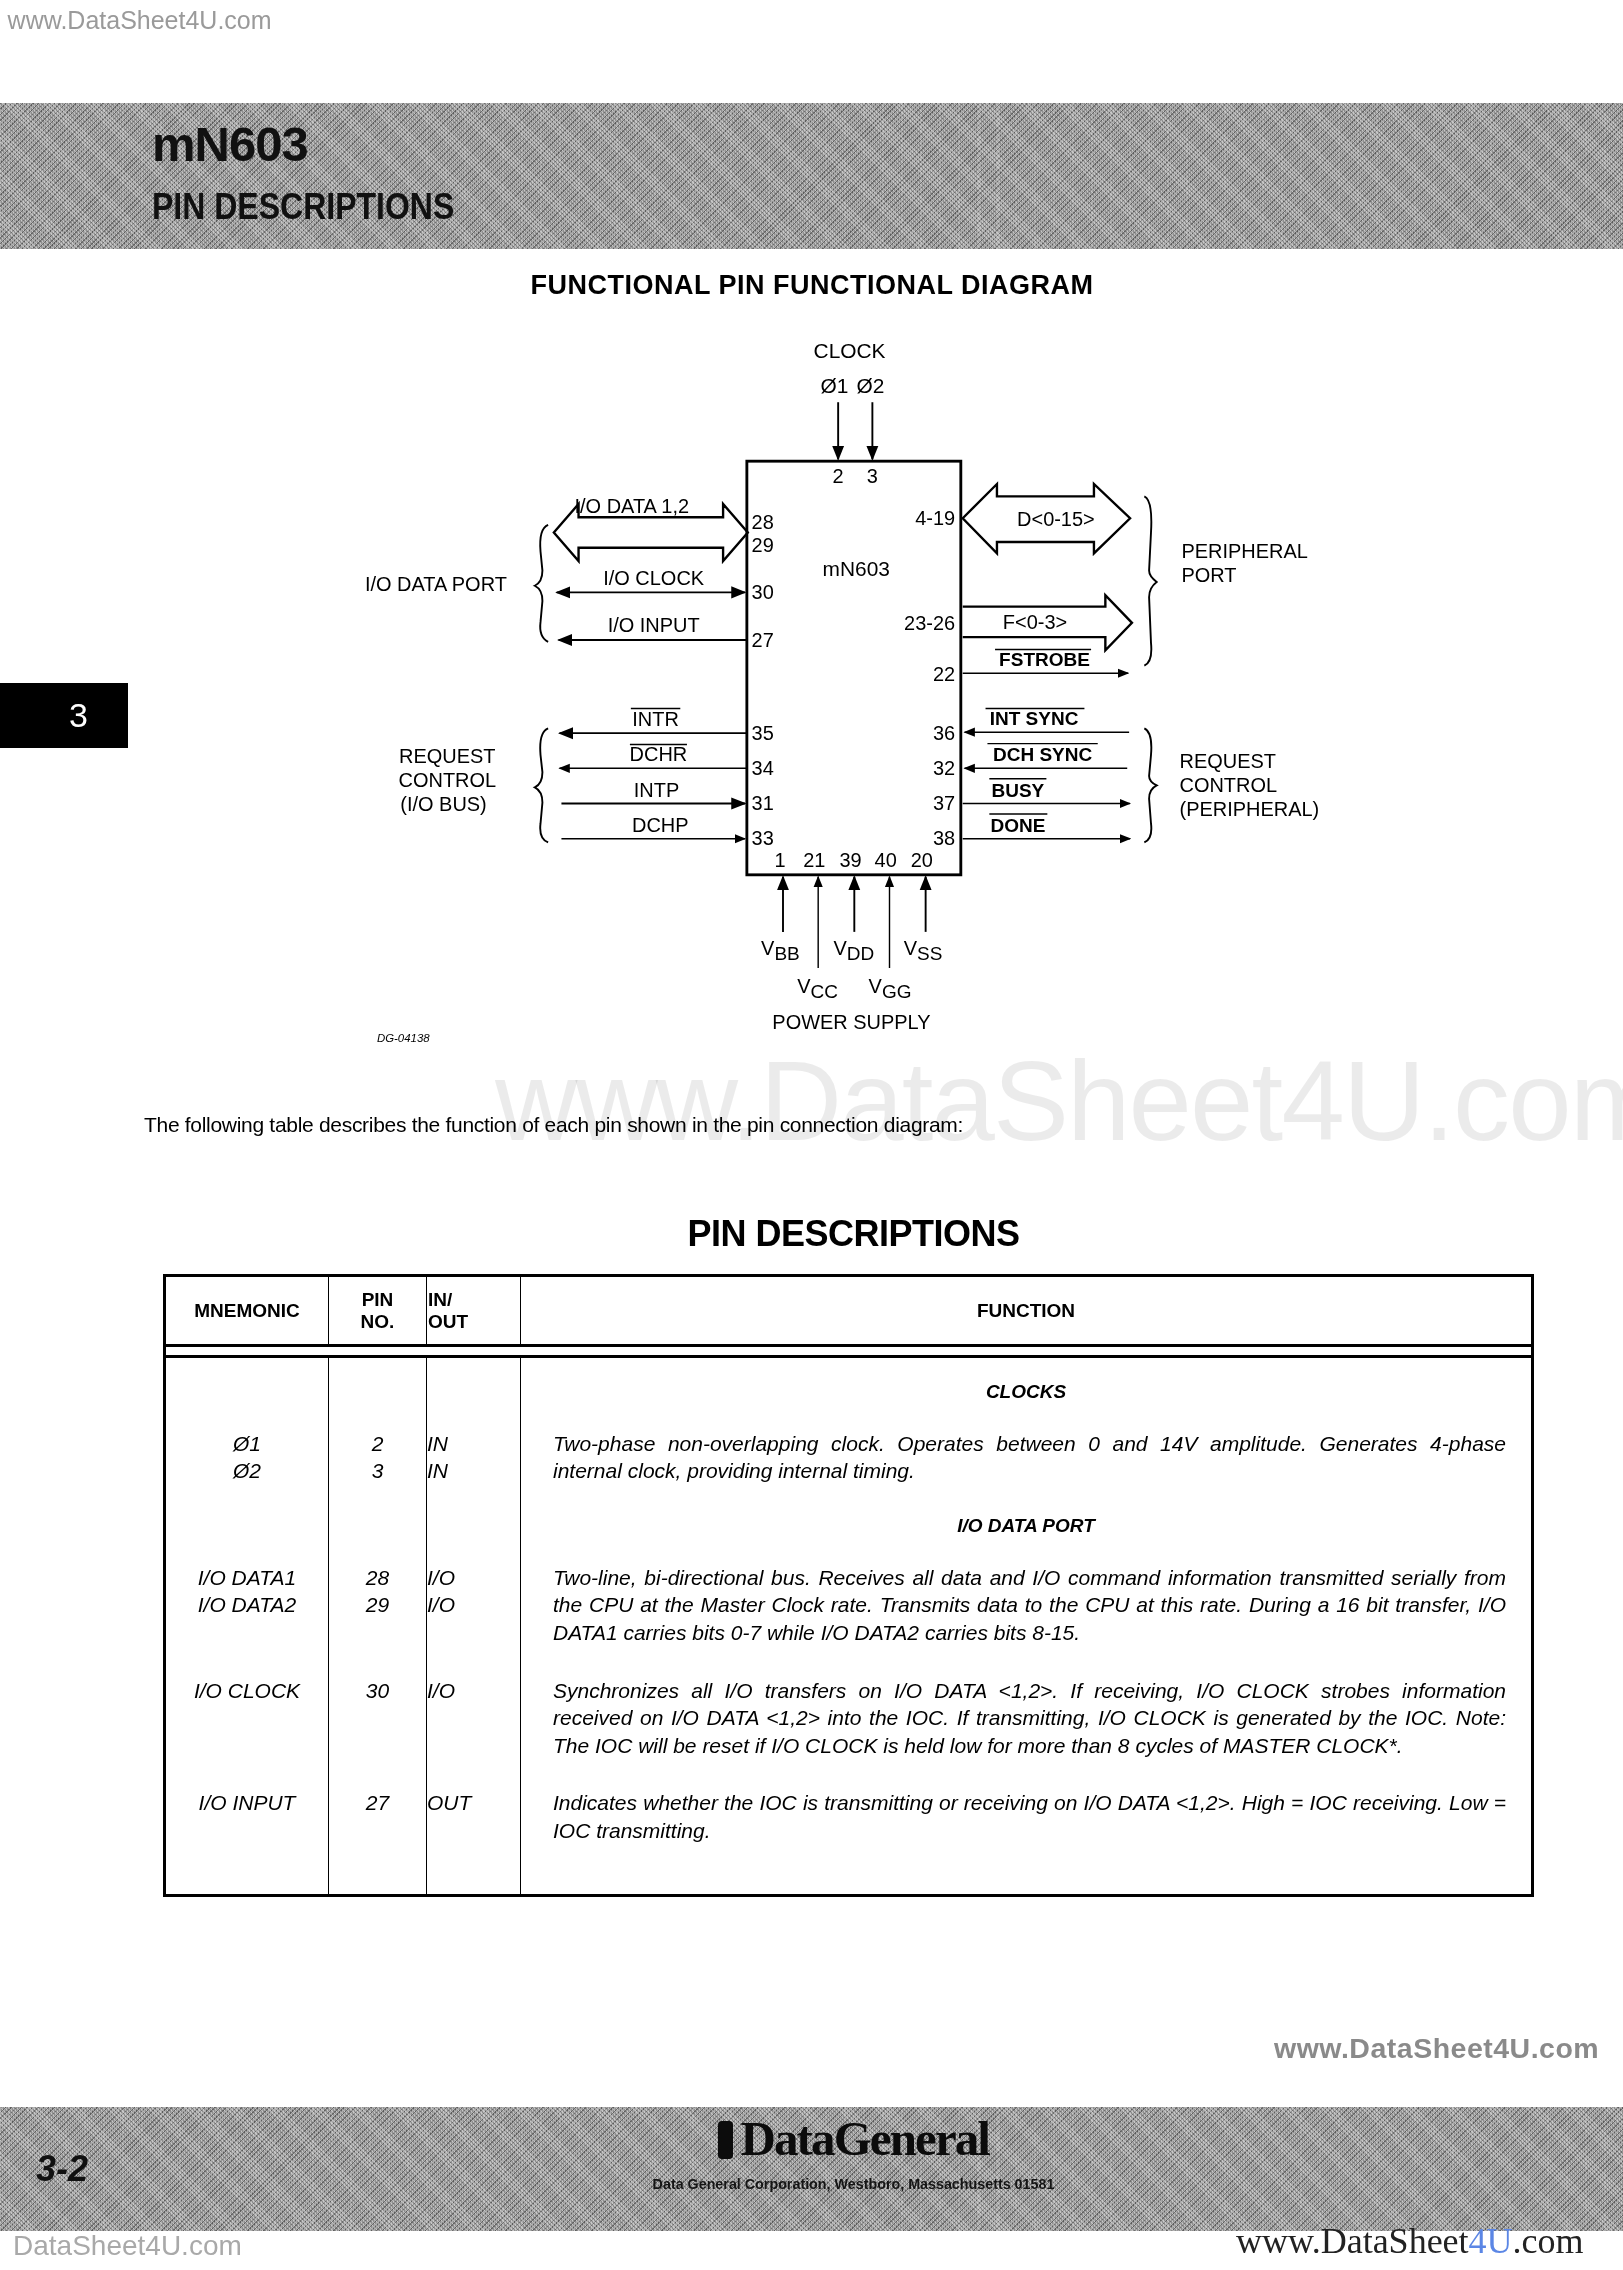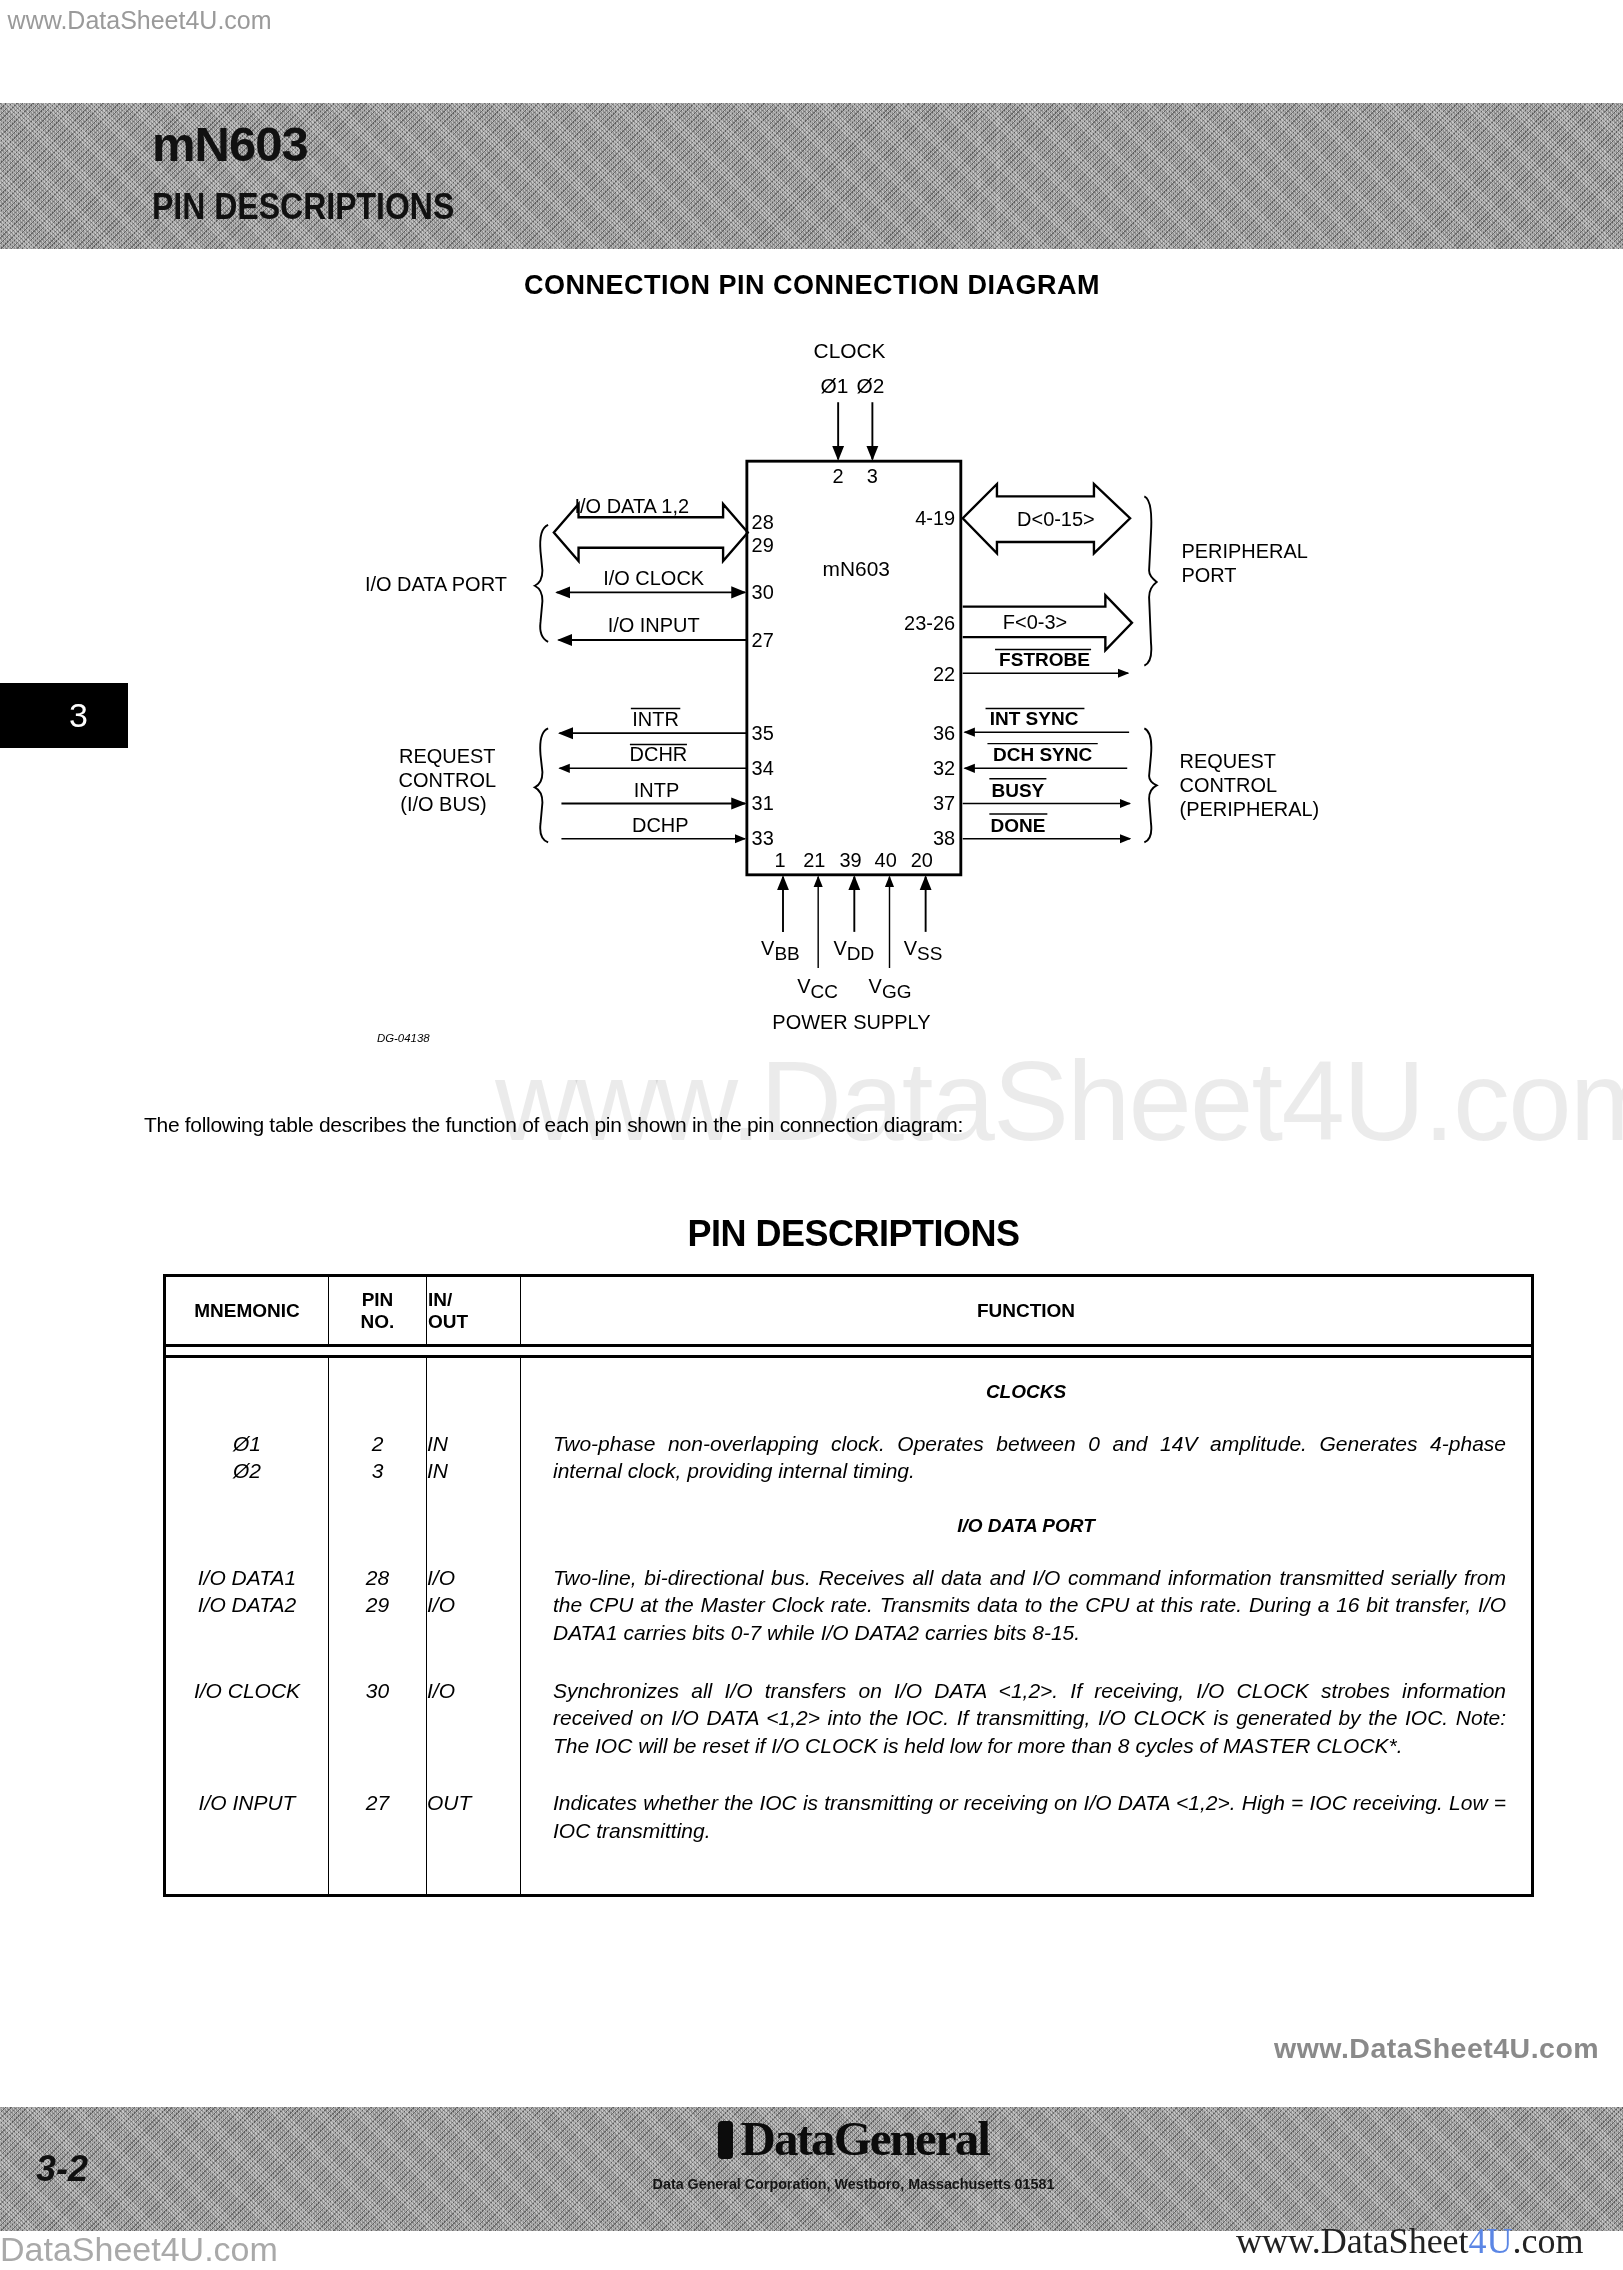--- a/index.html
+++ b/index.html
@@ -43,38 +43,38 @@
   .c-fn { padding:0 25px 0 32px !important; }
   .sec-head { text-align:center; font-weight:bold; font-size:19px; padding:23px 0 27px; }
   .cell-line { line-height:27.6px; }
   .fn-text { line-height:27.6px; text-align:justify; }
   .wm-bot-r { left:1274px; top:2032px; font-size:28.5px; font-weight:bold; color:#8a8a8a; letter-spacing:0.5px; }
   .ftr-band { top:2107px; height:124px; }
   .ftr-page { left:36px; top:2148px; font-size:36px; font-weight:bold; font-style:italic; color:#111; }
   .ftr-logo { left:0; width:1707px; top:2110px; text-align:center; font-family:"Liberation Serif", serif; font-size:49px; font-weight:bold; color:#0c0c0c; letter-spacing:-1.9px; }
   .ftr-logo .mark { display:inline-block; width:15px; height:38px; background:#0c0c0c; margin-right:7.6px; vertical-align:-3.8px; border-radius:3.8px; }
   .ftr-sub { left:0; width:1707px; top:2176px; text-align:center; font-size:14.3px; font-weight:bold; color:#151515; }
-  .wm-bot-l { left:0; top:2230px; font-size:34px; color:#a9a9a9; }
+  .wm-bot-l { left:13px; top:2230px; font-size:28px; color:#a9a9a9; }
   .wm-bot-rr { left:1236px; top:2220px; font-family:"Liberation Serif", serif; font-size:36px; color:#222; }
   .wm-bot-rr .hl { color:#5b86e5; }
 </style>
 </head>
 <body>
 
 <div class="abs wm-top">www.DataSheet4U.com</div>
 
 <div class="abs band hdr-band"></div>
 <div class="abs hdr-title">mN603</div>
 <div class="abs hdr-sub">PIN DESCRIPTIONS</div>
 
 <div class="abs side-tab">
     <span>3</span>
   </div>
 
-<div class="abs diag-title">CONNECTION PIN CONNECTION DIAGRAM</div>
+<div class="abs diag-title">FUNCTIONAL PIN FUNCTIONAL DIAGRAM</div>
 
 <svg class="abs diag" width="1624" height="1065" viewBox="0 0 1707 1120">
   <defs>
     <marker id="ah" viewBox="0 0 10 10" refX="9" refY="5" markerWidth="8" markerHeight="8" orient="auto-start-reverse">
       <path d="M0,1 L10,5 L0,9 z" fill="#000"></path>
     </marker>
   </defs>
 
   <text x="893" y="377" font-size="22" text-anchor="middle">CLOCK</text>
   <text x="877" y="413" font-size="22" text-anchor="middle">Ø1</text>

